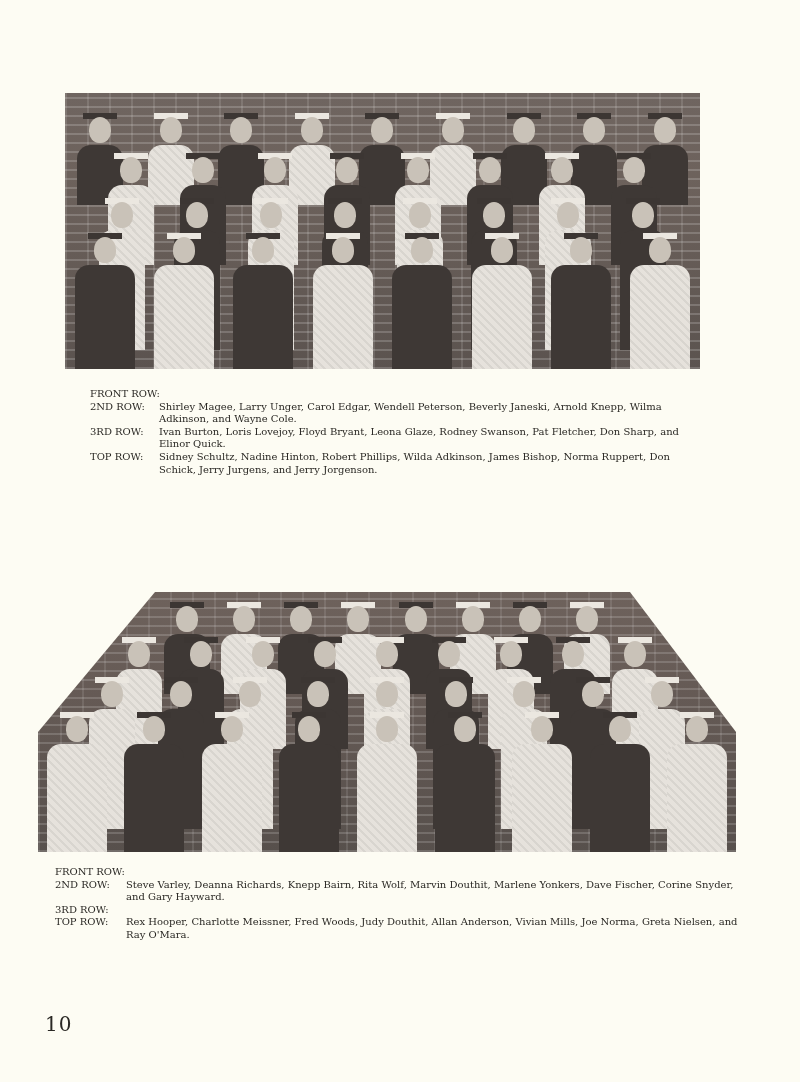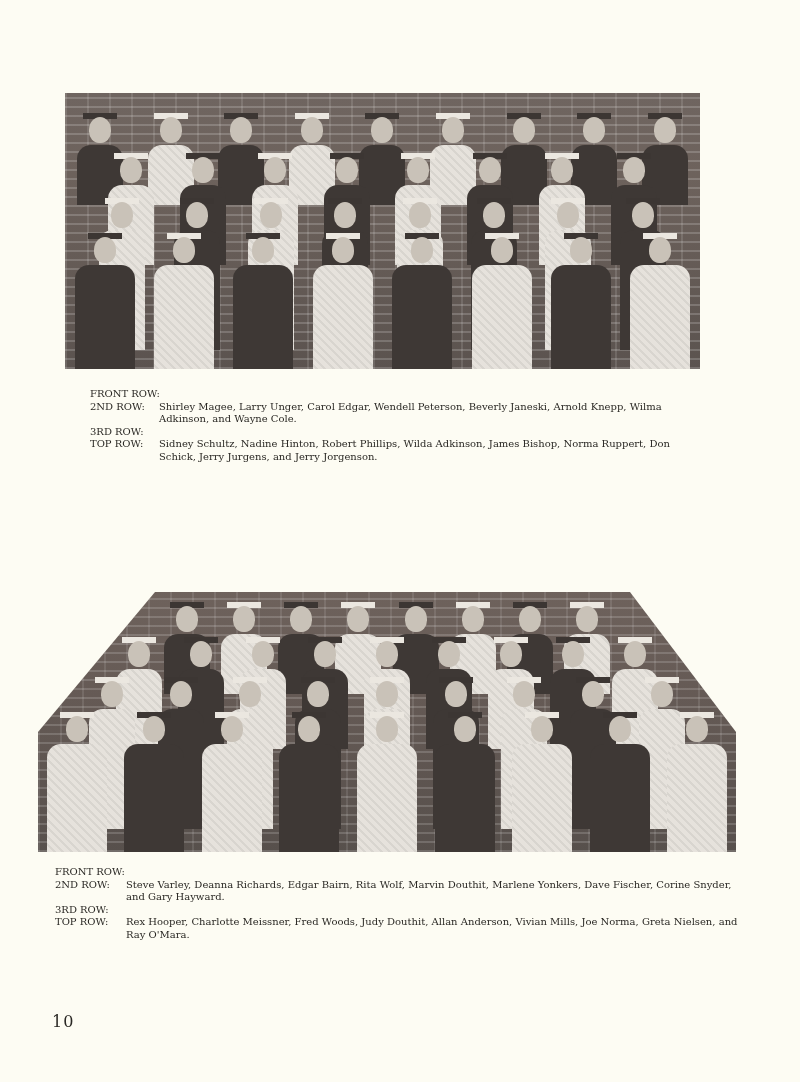--- a/index.html
+++ b/index.html
@@ -47,22 +47,22 @@
     .gown.dark { background:#3e3835; }
     .caption { position:absolute; font-size:10px; line-height:12.6px; }
     .caption .line { display:flex; }
     .caption .label { flex:0 0 auto; white-space:nowrap; }
     .caption .text { flex:1 1 auto; }
     .cap1 { left:90px; top:388px; width:600px; }
     .cap1 .label { width:69px; }
     .cap2 { left:55px; top:866px; width:690px; }
     .cap2 .label { width:71px; }
     .page-number {
-      position:absolute; left:52px; top:1012px;
-      font-size:16px; letter-spacing:1px;
+      position:absolute; left:45px; top:1012px;
+      font-size:20px; letter-spacing:1px;
     }
   </style>
 </head>
 <body>
 
 <div class="photo photo-1">
   <div class="row" style="top:20px;">
     <div class="grad">
         <div class="cap dark"></div>
         <div class="head"></div>
@@ -240,20 +240,21 @@
 <div class="caption cap1">
   <div class="line">
     <span class="label">FRONT ROW:</span>
   </div>
   <div class="line">
     <span class="label">2ND ROW:</span>
     <span class="text">Shirley Magee, Larry Unger, Carol Edgar, Wendell Peterson, Beverly Janeski, Arnold Knepp, Wilma Adkinson, and Wayne Cole.</span>
   </div>
   <div class="line">
     <span class="label">3RD ROW:</span>
+    <span class="text">Ivan Burton, Loris Lovejoy, Floyd Bryant, Leona Glaze, Rodney Swanson, Pat Fletcher, Don Sharp, and Elinor Quick.</span>
   </div>
   <div class="line">
     <span class="label">TOP ROW:</span>
     <span class="text">Sidney Schultz, Nadine Hinton, Robert Phillips, Wilda Adkinson, James Bishop, Norma Ruppert, Don Schick, Jerry Jurgens, and Jerry Jorgenson.</span>
   </div>
 </div>
 
 <div class="photo photo-2">
   <div class="row" style="top:10px;padding:0 120px;">
     <div class="grad">
@@ -439,21 +440,21 @@
       </div>
   </div>
 </div>
 
 <div class="caption cap2">
   <div class="line">
     <span class="label">FRONT ROW:</span>
   </div>
   <div class="line">
     <span class="label">2ND ROW:</span>
-    <span class="text">Steve Varley, Deanna Richards, Edgar Bairn, Rita Wolf, Marvin Douthit, Marlene Yonkers, Dave Fischer, Corine Snyder, and Gary Hayward.</span>
+    <span class="text">Steve Varley, Deanna Richards, Knepp Bairn, Rita Wolf, Marvin Douthit, Marlene Yonkers, Dave Fischer, Corine Snyder, and Gary Hayward.</span>
   </div>
   <div class="line">
     <span class="label">3RD ROW:</span>
   </div>
   <div class="line">
     <span class="label">TOP ROW:</span>
     <span class="text">Rex Hooper, Charlotte Meissner, Fred Woods, Judy Douthit, Allan Anderson, Vivian Mills, Joe Norma, Greta Nielsen, and Ray O'Mara.</span>
   </div>
 </div>
 

